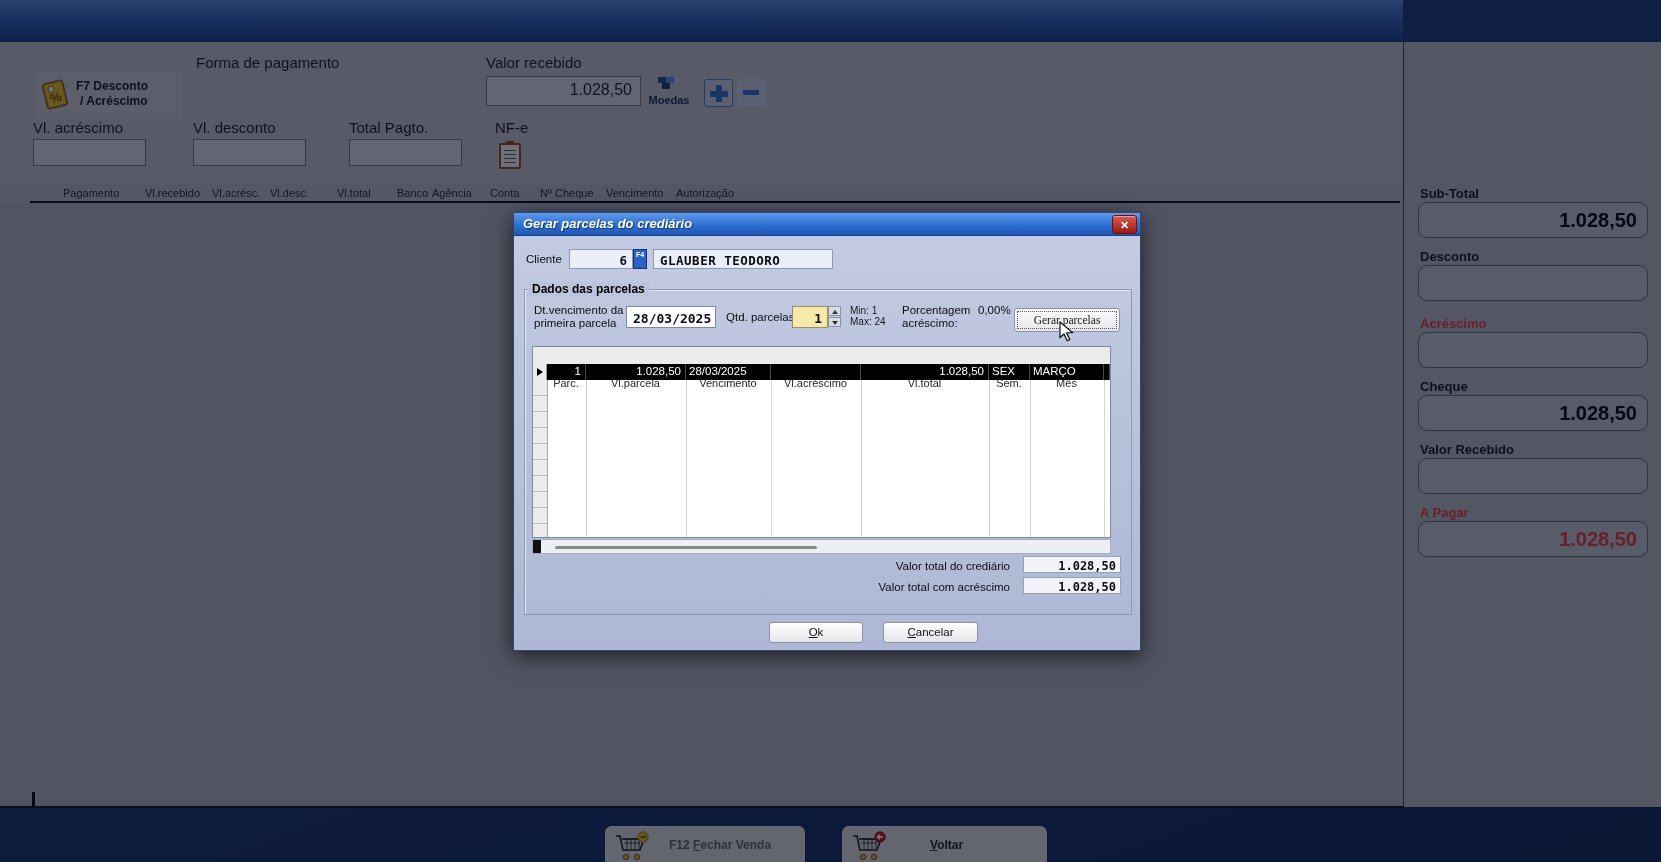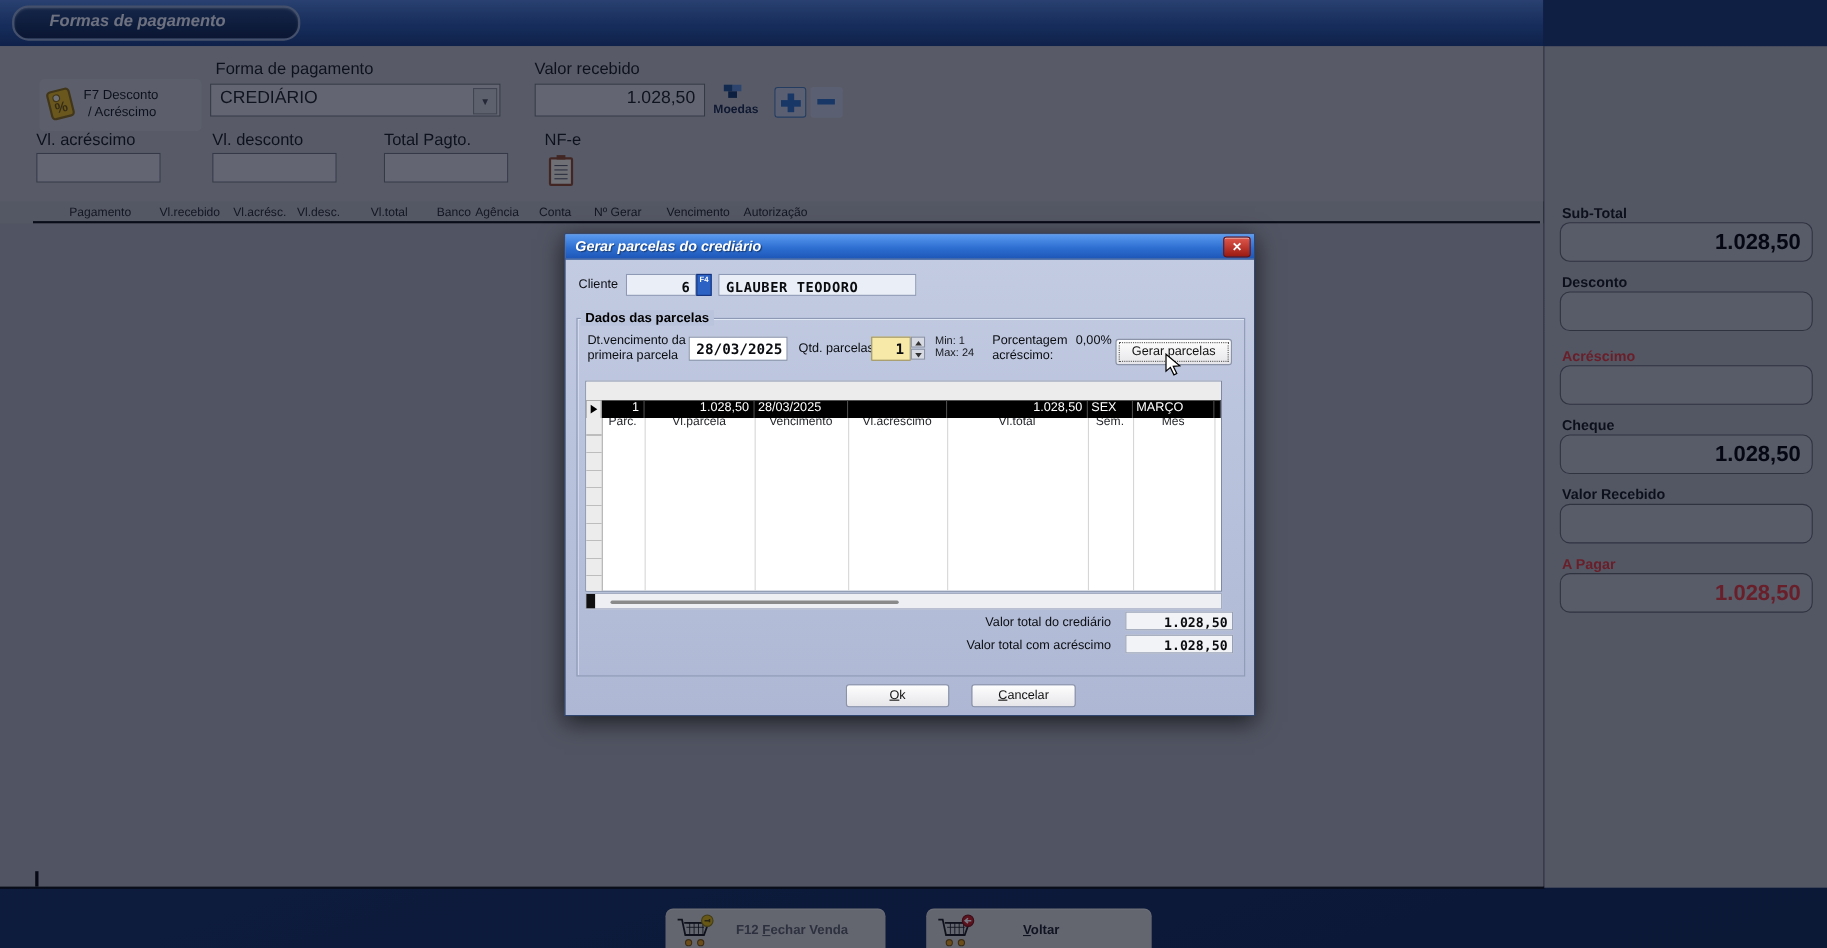--- a/index.html
+++ b/index.html
@@ -20,21 +20,21 @@
   .content{left:0;top:42px;width:1403px;height:765px;background:#b4b6ba;border-right:1px solid #3c3f45;}
   .form-strip{left:0;top:42px;width:1403px;height:141px;background:#bcbec2;}
   .list-area{left:0;top:203px;width:1403px;height:603px;background:#aeb0b5;}
   .lbl{font-size:15px;color:#17191d;}
   .inp{background:#d4d6da;border:1px solid #70747a;box-sizing:border-box;}
   .f7-panel{left:36px;top:72px;width:147px;height:47px;background:#c6c8cb;border-radius:4px;}
   .tag-icon{left:8px;top:9px;width:22px;height:27px;background:#e2b51e;border:2px solid #8a6d14;
     border-radius:4px;transform:rotate(-14deg);box-sizing:border-box;}
   .tag-icon .hole{position:absolute;left:3px;top:2px;width:5px;height:5px;border-radius:50%;background:#efefe8;border:1px solid #8a6d14;}
   .tag-icon .pct{position:absolute;left:0;right:0;top:7px;text-align:center;font-weight:bold;font-size:13px;color:#6f540c;}
-  .f7-text{left:40px;top:7px;width:100px;font-size:12px;font-weight:normal;color:#15181d;line-height:15px;}
+  .f7-text{left:40px;top:7px;width:100px;font-size:12px;font-weight:bold;color:#15181d;line-height:15px;}
   .combo-arrow{position:absolute;right:2px;top:3px;width:20px;height:22px;background:#c8cacf;border:1px solid #8a8d92;
     color:#4c4f55;font-size:9px;text-align:center;line-height:22px;}
   .icon-btn{box-sizing:border-box;background:#c2cada;border-radius:3px;}
   .cross-v{position:absolute;left:11px;top:5px;width:6px;height:17px;background:#2f6fc0;}
   .cross-h{position:absolute;left:5px;top:11px;width:18px;height:6px;background:#2f6fc0;}
   .minus-bar{position:absolute;left:6px;top:11px;width:16px;height:5px;background:#2f6fc0;}
   .moedas-ic{position:absolute;left:12px;top:3px;width:18px;height:13px;}
   .moedas-ic i{position:absolute;display:block;width:8px;height:6px;background:#24538f;}
   .moedas-ic i.b{left:8px;top:0;background:#5d8fd0;}
   .moedas-ic i.c{left:4px;top:6px;background:#163a6b;}
@@ -73,21 +73,21 @@
   .gbox{left:10px;top:76px;width:608px;height:326px;border:1px solid #8d99b5;box-shadow:inset 1px 1px 0 #dfe6f4;box-sizing:border-box;}
   .gbox-label{left:14px;top:69px;background:#bac4dd;padding:0 4px;font-size:12px;font-weight:bold;color:#000000;}
   .f4btn{background:#2b62c4;border:1px solid #16327a;color:#fff;font-size:7px;line-height:9px;font-weight:bold;text-align:center;word-break:break-all;box-sizing:border-box;}
   .spin{width:13px;height:21px;}
   .spin .sb{position:absolute;left:0;width:13px;height:10px;background:#d7dae3;border:1px solid #8a93a8;box-sizing:border-box;}
   .spin .sb.up{top:0;} .spin .sb.dn{top:11px;}
   .tri-up{position:absolute;left:3px;top:3px;width:0;height:0;border-left:3px solid transparent;border-right:3px solid transparent;border-bottom:4px solid #333;}
   .tri-dn{position:absolute;left:3px;top:3px;width:0;height:0;border-left:3px solid transparent;border-right:3px solid transparent;border-top:4px solid #333;}
   .dbtn{background:linear-gradient(180deg,#fefefe,#e6e6ea);border:1px solid #8a93a8;border-radius:3px;
     font-size:11.5px;color:#111;text-align:center;box-sizing:border-box;}
-  .dbtn.focus{outline:1px dotted #555;outline-offset:-4px;}
+  .dbtn.focus{outline:1px dotted #555;outline-offset:-4px;font-family:Liberation Serif, serif;}
   
   .dgrid{left:18px;top:133px;width:579px;height:192px;background:#fff;border:1px solid #7e8aa5;box-sizing:border-box;}
   .dg-head{position:absolute;left:0;top:0;right:0;height:17px;display:flex;background:#ececec;border-bottom:1px solid #b0b0b0;}
   .dg-head div{box-sizing:border-box;border-right:1px solid #c6c6c6;font-size:11px;color:#26282c;text-align:center;line-height:16px;margin-top:28px;}
   .dg-row{position:absolute;left:0;top:17px;right:0;height:16px;display:flex;background:#000;}
   .dg-row div{box-sizing:border-box;border-right:1px solid #4a4a4a;font-size:11.5px;color:#fff;line-height:15px;white-space:nowrap;overflow:hidden;}
   .gc-sel{width:14px;flex:none;} .gc-parc{width:39px;flex:none;} .gc-vlp{width:100px;flex:none;}
   .gc-ven{width:85px;flex:none;} .gc-vla{width:90px;flex:none;} .gc-vlt{width:128px;flex:none;}
   .gc-sem{width:41px;flex:none;} .gc-mes{width:74px;flex:none;} .gc-fill{flex:1;}
   .dg-row .gc-sel{background:#ececec;border-right:1px solid #9a9a9a;}
@@ -102,44 +102,37 @@
   .cursor-svg{z-index:120;}
 </style>
 </head>
 <body>
 
 <div class="screen">
 
   <div class="abs top-band"></div>
   <div class="abs band-right"></div>
   <div class="abs band-wedge"></div>
-  <div class="abs tab-pill">
-    <span>Formas de pagamento</span>
-  </div>
 
   <div class="abs content"></div>
   <div class="abs form-strip"></div>
   <div class="abs list-area"></div>
 
   <div class="abs f7-panel">
     <div class="abs tag-icon">
       <span class="hole"></span>
         <span class="pct">%</span>
     </div>
     <div class="abs f7-text">
       <div>F7 Desconto</div>
       <div style="padding-left:4px;">/ Acréscimo</div>
     </div>
   </div>
 
   <span class="abs lbl" style="left:196px;top:54px;">Forma de pagamento</span>
-  <div class="abs inp" style="left:191px;top:76px;width:264px;height:30px;">
-    <span style="position:absolute;left:8px;top:4px;font-size:16px;color:#1c1e22;">CREDIÁRIO</span>
-    <span class="combo-arrow">▼</span>
-  </div>
 
   <span class="abs lbl" style="left:486px;top:54px;">Valor recebido</span>
   <div class="abs inp" style="left:486px;top:76px;width:155px;height:30px;">
     <span style="position:absolute;right:8px;top:4px;font-size:16px;color:#1c1e22;">1.028,50</span>
   </div>
 
   <div class="abs" style="left:646px;top:74px;width:46px;height:38px;">
     <div class="moedas-ic">
         <i class="a"></i>
         <i class="b"></i>
@@ -171,21 +164,21 @@
   </div>
 
   <span class="abs phead" style="left:63px;">Pagamento</span>
   <span class="abs phead" style="left:145px;">Vl.recebido</span>
   <span class="abs phead" style="left:212px;">Vl.acrésc.</span>
   <span class="abs phead" style="left:270px;">Vl.desc.</span>
   <span class="abs phead" style="left:337px;">Vl.total</span>
   <span class="abs phead" style="left:397px;">Banco</span>
   <span class="abs phead" style="left:432px;">Agência</span>
   <span class="abs phead" style="left:490px;">Conta</span>
-  <span class="abs phead" style="left:540px;">Nº Gerar</span>
+  <span class="abs phead" style="left:540px;">Nº Cheque</span>
   <span class="abs phead" style="left:606px;">Vencimento</span>
   <span class="abs phead" style="left:676px;">Autorização</span>
   <div class="abs hdr-sep"></div>
   <div class="abs bottom-sep"></div>
   <div class="abs caret"></div>
 
   <div class="abs rpanel"></div>
   <span class="abs rlbl" style="left:1420px;top:186px;">Sub-Total</span>
   <div class="abs rfield" style="left:1418px;top:202px;">
     <div class="rval">1.028,50</div>

